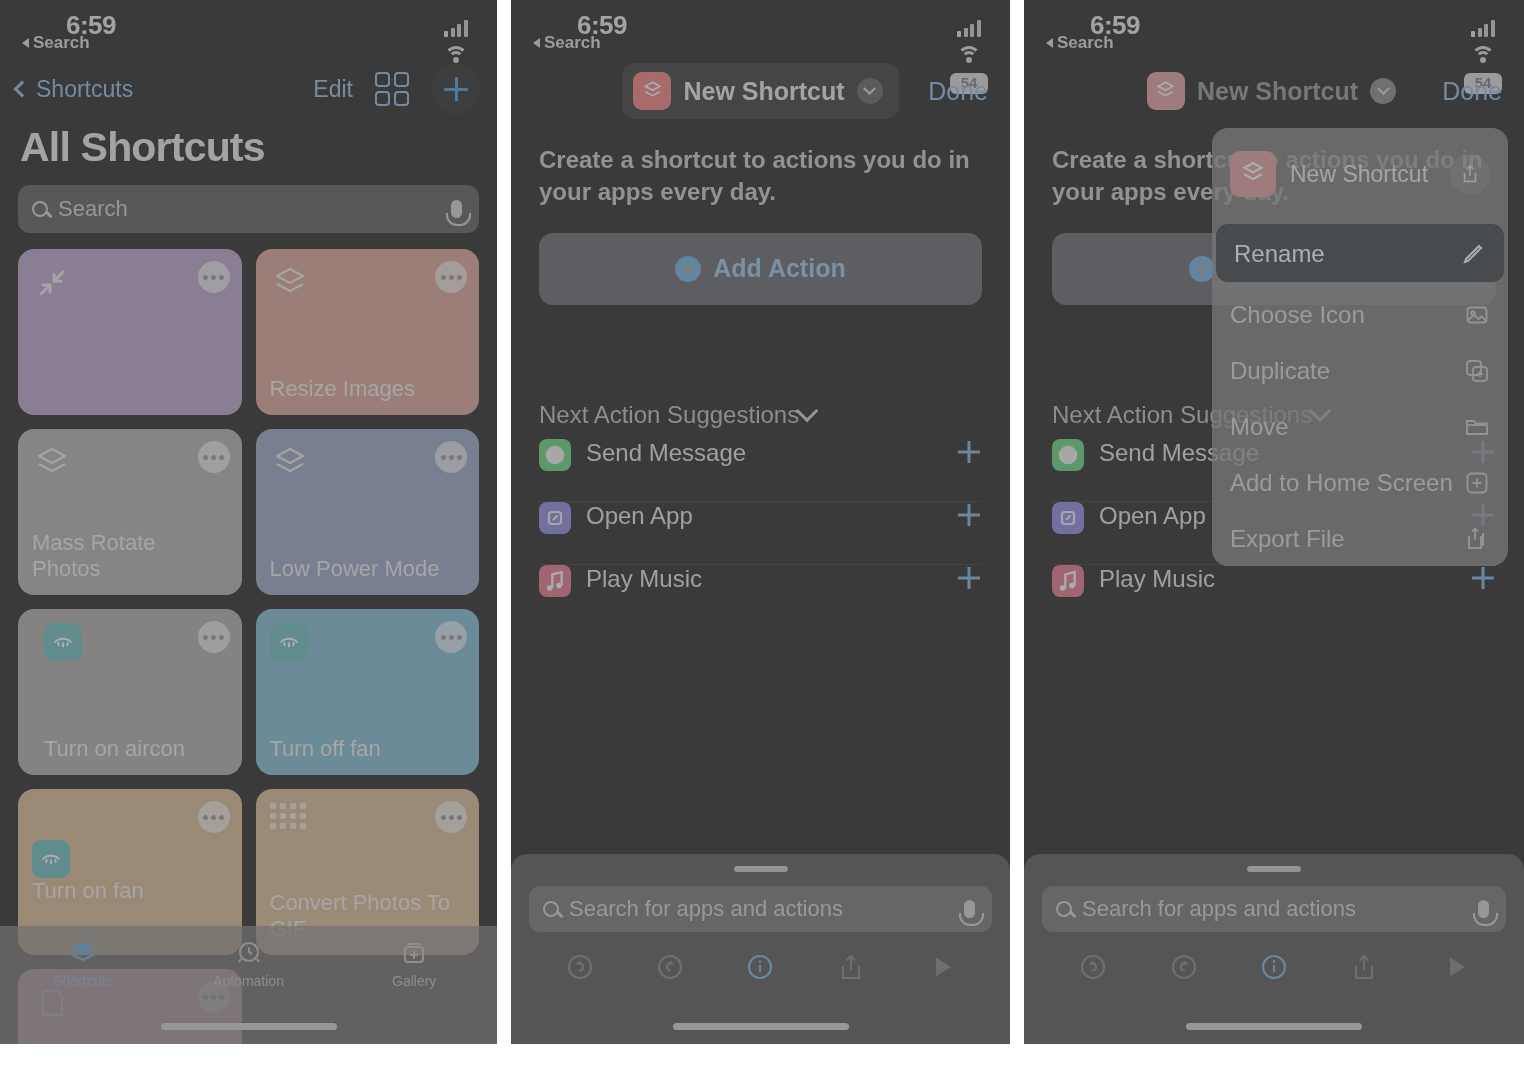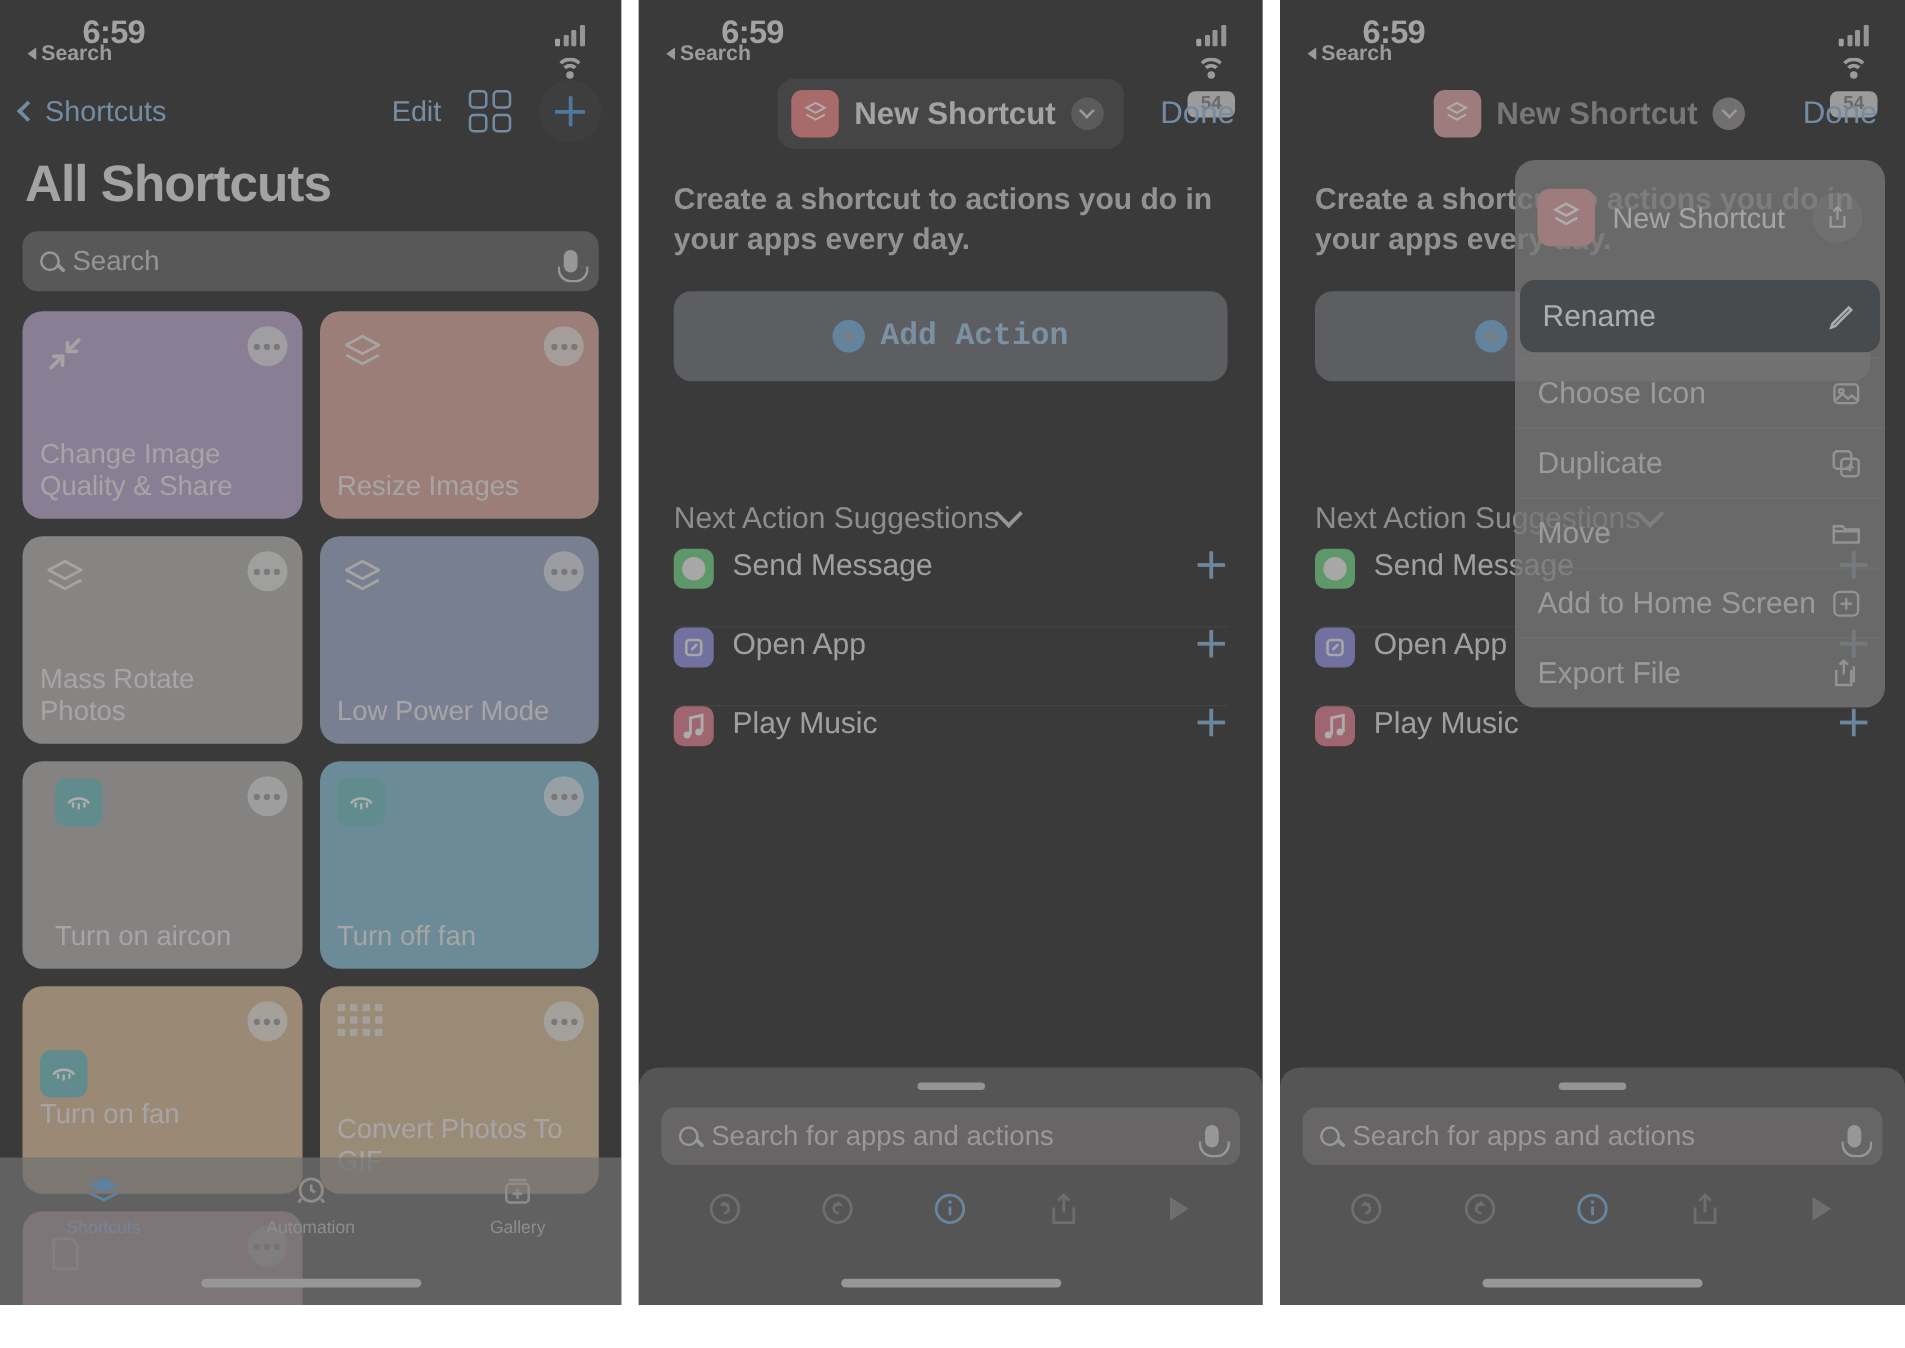--- a/index.html
+++ b/index.html
@@ -237,21 +237,21 @@
     color: #82b6e8; font-size: 25px; font-weight: 500;
   }
 
   .ed-body { padding: 20px 28px 0; }
   .ed-desc { font-size: 24px; color: #c5c2c3; line-height: 1.35; font-weight: bold; }
   .add-action {
     margin-top: 24px; height: 72px; border-radius: 14px;
     background: rgba(142,148,163,0.55);
     display: flex; align-items: center; justify-content: center; gap: 12px;
   }
-  .add-action .lbl { font-size: 25px; color: #8fc0e8; font-weight: 700; font-family: Liberation Mono, monospace; }
+  .add-action .lbl { font-size: 25px; color: #8fc0e8; font-weight: 700; }
   .aa-plus {
     width: 26px; height: 26px; border-radius: 50%; background: #5ba4dd;
     position: relative;
   }
   .aa-plus::before, .aa-plus::after {
     content:""; position:absolute; background:#8e9aa8; left:50%; top:50%;
     transform: translate(-50%,-50%);
   }
   .aa-plus::before { width: 13px; height: 3px; }
   .aa-plus::after  { width: 3px; height: 13px; }
@@ -403,21 +403,20 @@
     <div class="sgrid" id="shortcut-grid">
         <div class="scard" style="background: rgb(177, 152, 201);">
           <span class="glyph-wrap">
             <svg viewBox="0 0 40 40" fill="none" stroke="#f0ebe9" stroke-width="3" stroke-linecap="round" stroke-linejoin="round">
               <path d="M31 9 22 18"></path>
               <path d="M22 11v7h7"></path>
               <path d="M9 31l9-9"></path>
               <path d="M18 29v-7h-7"></path>
             </svg>
           </span>
-          <span class="ctitle">Change Image Quality &amp; Share</span>
      <span class="dots">
             <i></i>
             <i></i>
             <i></i>
           </span>
         </div>
         <div class="scard" style="background: rgb(215, 152, 135);">
           <span class="glyph-wrap">
             <svg viewBox="0 0 40 40" fill="none" stroke="#f0ebe9" stroke-width="2.2" stroke-linejoin="round">
               <path d="M20 6 33 13 20 20 7 13z"></path>

